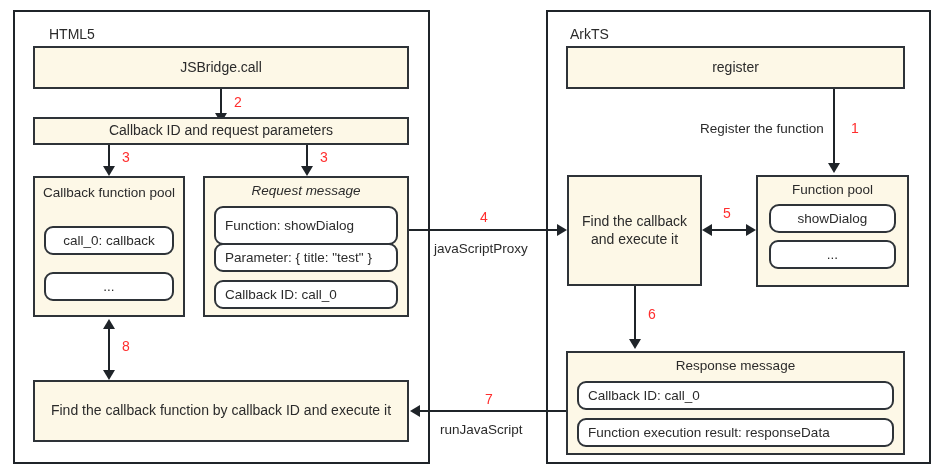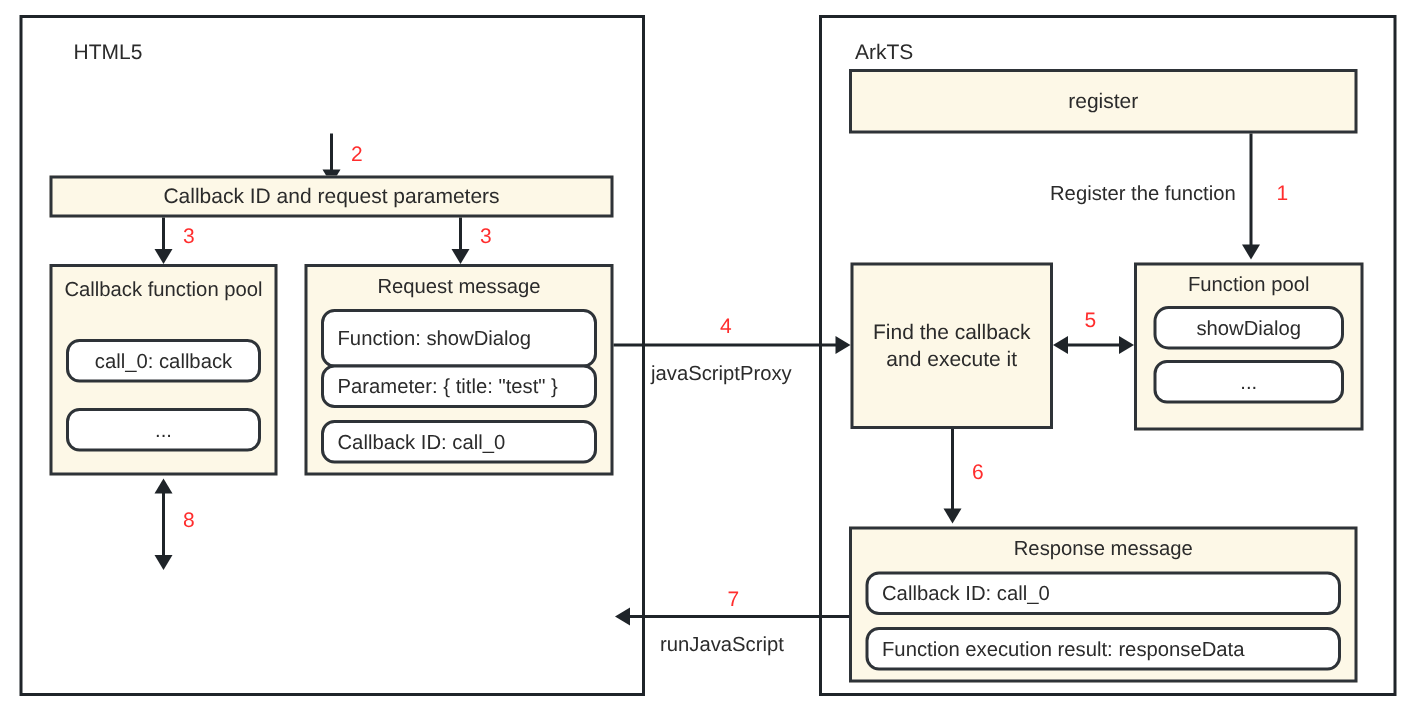--- a/index.html
+++ b/index.html
@@ -127,20 +127,21 @@
   }
 </style>
 </head>
 <body>
 
 <div id="stage">
 
   <div class="panel" style="left:13px; top:10px; width:417px; height:454px;"></div>
   <div class="panel-title" style="left:49px; top:26px;">HTML5</div>
 
+  <div class="box" style="left:33px; top:46px; width:376px; height:43px;">JSBridge.call</div>
 
   <div class="vline" style="left:220px; top:89px; height:26px;"></div>
   <div class="arrow-down" style="left:215px; top:113px;"></div>
   <div class="step-num" style="left:234px; top:95px;">2</div>
 
   <div class="box" style="left:33px; top:117px; width:376px; height:28px;">Callback ID and request parameters</div>
 
   <div class="vline" style="left:108px; top:145px; height:23px;"></div>
   <div class="arrow-down" style="left:103px; top:166px;"></div>
   <div class="step-num" style="left:122px; top:150px;">3</div>
@@ -149,31 +150,32 @@
   <div class="arrow-down" style="left:301px; top:166px;"></div>
   <div class="step-num" style="left:320px; top:150px;">3</div>
 
   <div class="box titled" style="left:33px; top:176px; width:152px; height:141px;">
     <div class="box-title" style="padding-top:7px;">Callback function pool</div>
   </div>
   <div class="chip center" style="left:44px; top:226px; width:130px; height:29px;">call_0: callback</div>
   <div class="chip center" style="left:44px; top:272px; width:130px; height:29px;">...</div>
 
   <div class="box titled" style="left:203px; top:176px; width:206px; height:141px;">
-    <div class="box-title" style="padding-top:5px;">Request message</div>
+    <div class="box-title" style="padding-top:5px;font-style:italic;">Request message</div>
   </div>
   <div class="chip left" style="left:214px; top:206px; width:184px; height:39px;">Function: showDialog</div>
   <div class="chip left" style="left:214px; top:243px; width:184px; height:29px;">Parameter: { title: "test" }</div>
   <div class="chip left" style="left:214px; top:280px; width:184px; height:29px;">Callback ID: call_0</div>
 
   <div class="vline" style="left:108px; top:326px; height:46px;"></div>
   <div class="arrow-up" style="left:103px; top:319px;"></div>
   <div class="arrow-down" style="left:103px; top:370px;"></div>
   <div class="step-num" style="left:122px; top:339px;">8</div>
 
+  <div class="box" style="left:33px; top:380px; width:376px; height:62px;">Find the callback function by callback ID and execute it</div>
 
   <div class="panel" style="left:546px; top:10px; width:385px; height:454px;"></div>
   <div class="panel-title" style="left:570px; top:26px;">ArkTS</div>
 
   <div class="box" style="left:566px; top:46px; width:339px; height:43px;">register</div>
 
   <div class="vline" style="left:833px; top:89px; height:76px;"></div>
   <div class="arrow-down" style="left:828px; top:163px;"></div>
   <div class="edge-label" style="left:700px; top:122px;">Register the function</div>
   <div class="step-num" style="left:851px; top:121px;">1</div>

